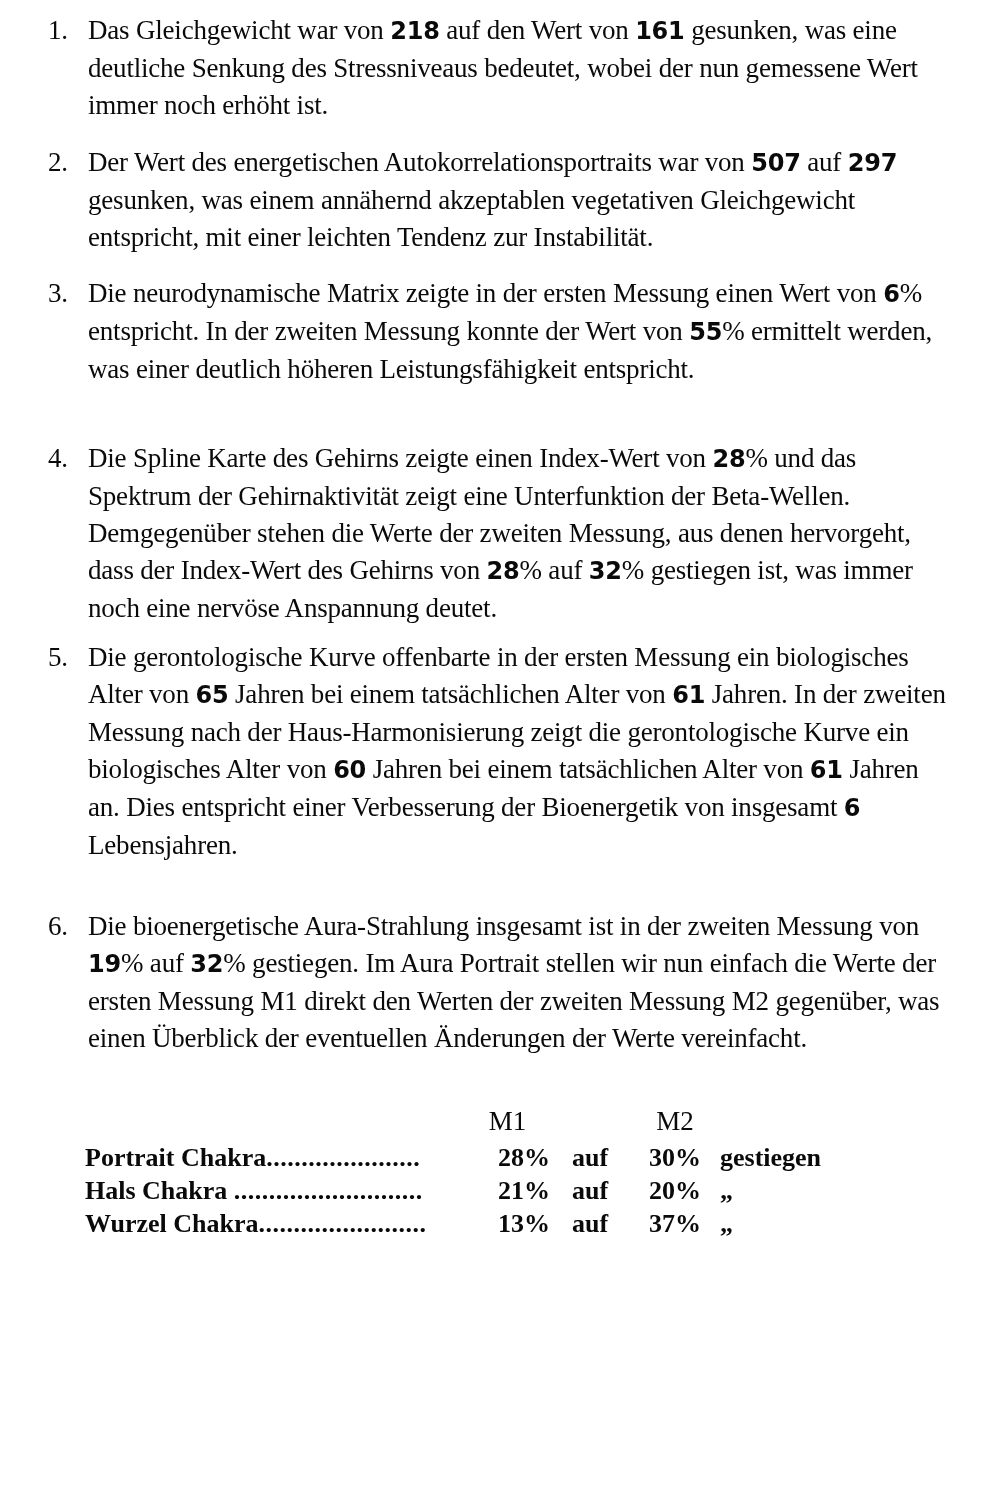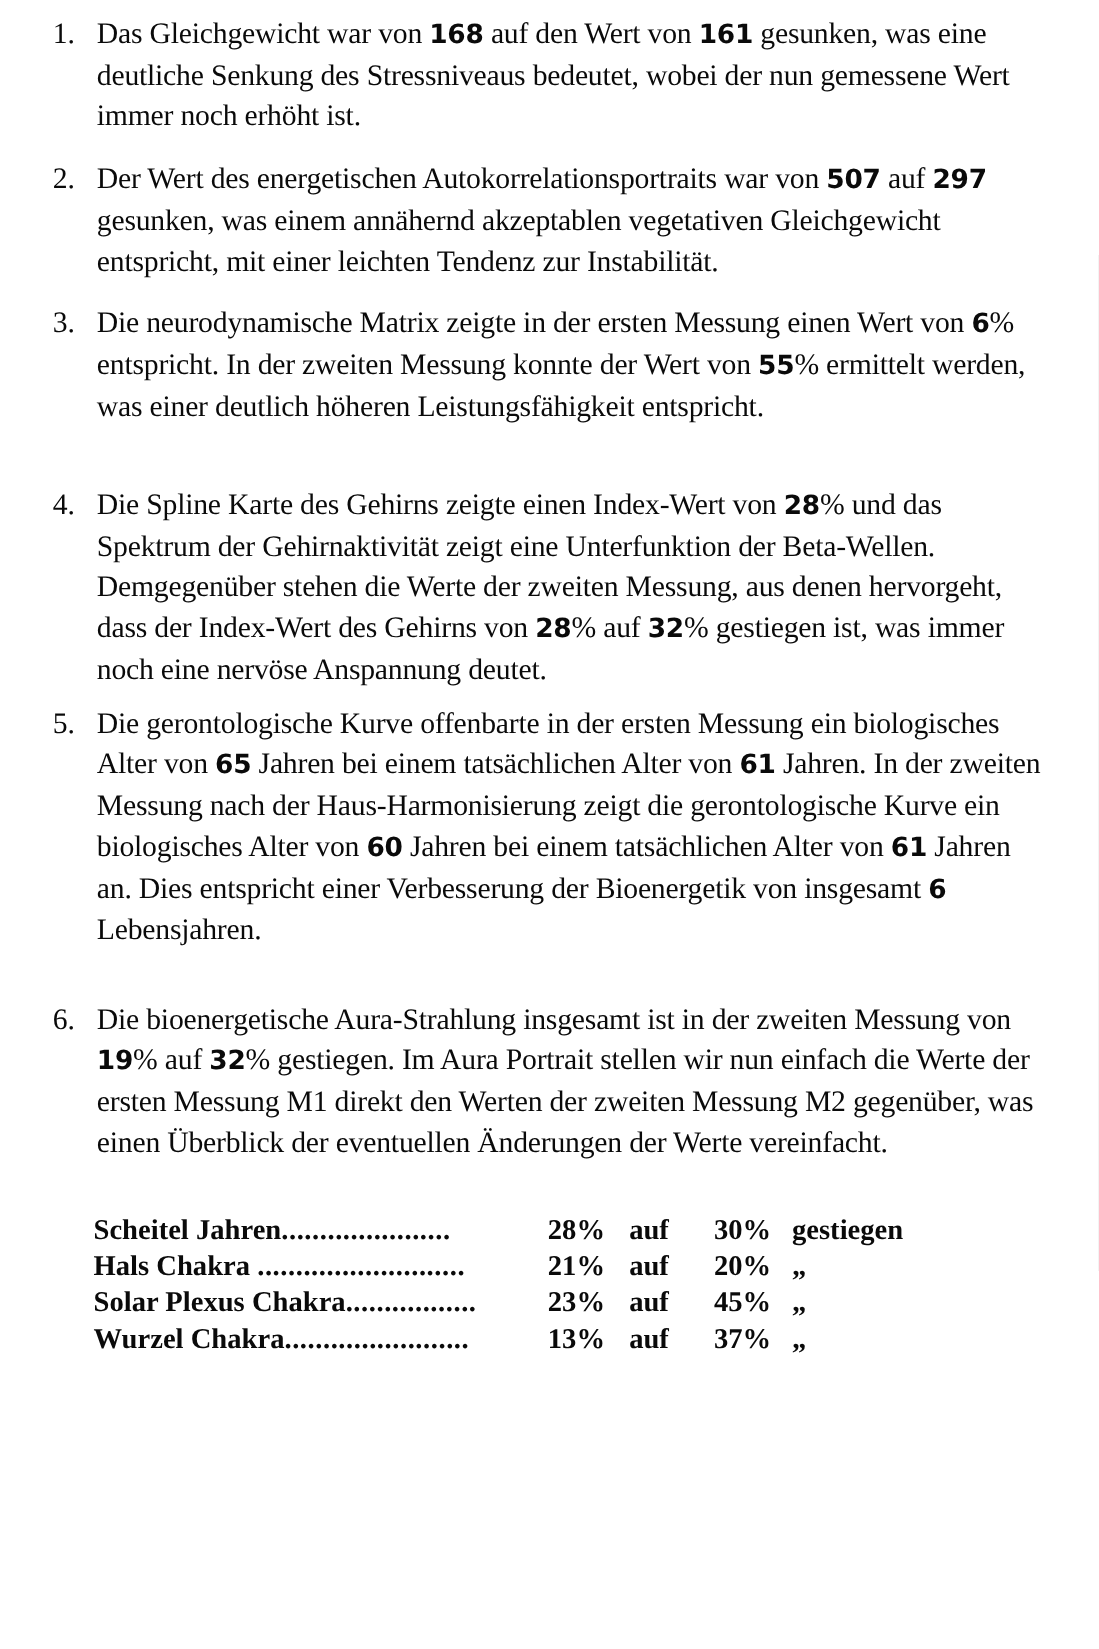--- a/index.html
+++ b/index.html
@@ -65,49 +65,49 @@
   .c-m2{width:90px;text-align:center;}
   .c-status{width:160px;}
   .dots{letter-spacing:0.5px;}
 </style>
 </head>
 <body>
 
 <div class="page">
 
   <div class="num-list">
-      <div class="list-item"><span class="item-num">1.</span><span><span>Das Gleichgewicht war von </span><span class="bnum">168</span><span> auf den Wert von </span><span class="bnum">161</span><span> gesunken, was eine deutliche Senkung des Stressniveaus bedeutet, wobei der nun gemessene Wert immer noch erhöht ist.</span></span></div>
+      <div class="list-item"><span class="item-num">1.</span><span><span>Das Gleichgewicht war von </span><span class="bnum">218</span><span> auf den Wert von </span><span class="bnum">161</span><span> gesunken, was eine deutliche Senkung des Stressniveaus bedeutet, wobei der nun gemessene Wert immer noch erhöht ist.</span></span></div>
       <div class="list-item"><span class="item-num">2.</span><span><span>Der Wert des energetischen Autokorrelationsportraits war von </span><span class="bnum">507</span><span> auf </span><span class="bnum">297</span><span> gesunken, was einem annähernd akzeptablen vegetativen Gleichgewicht entspricht, mit einer leichten Tendenz zur Instabilität.</span></span></div>
       <div class="list-item"><span class="item-num">3.</span><span><span>Die neurodynamische Matrix zeigte in der ersten Messung einen Wert von </span><span class="bnum">6</span><span>% entspricht. In der zweiten Messung konnte der Wert von </span><span class="bnum">55</span><span>% ermittelt werden, was einer deutlich höheren Leistungsfähigkeit entspricht.</span></span></div>
       <div class="list-item"><span class="item-num">4.</span><span><span>Die Spline Karte des Gehirns zeigte einen Index-Wert von </span><span class="bnum">28</span><span>% und das Spektrum der Gehirnaktivität zeigt eine Unterfunktion der Beta-Wellen. Demgegenüber stehen die Werte der zweiten Messung, aus denen hervorgeht, dass der Index-Wert des Gehirns von </span><span class="bnum">28</span><span>% auf </span><span class="bnum">32</span><span>% gestiegen ist, was immer noch eine nervöse Anspannung deutet.</span></span></div>
       <div class="list-item"><span class="item-num">5.</span><span><span>Die gerontologische Kurve offenbarte in der ersten Messung ein biologisches Alter von </span><span class="bnum">65</span><span> Jahren bei einem tatsächlichen Alter von </span><span class="bnum">61</span><span> Jahren. In der zweiten Messung nach der Haus-Harmonisierung zeigt die gerontologische Kurve ein biologisches Alter von </span><span class="bnum">60</span><span> Jahren bei einem tatsächlichen Alter von </span><span class="bnum">61</span><span> Jahren an. Dies entspricht einer Verbesserung der Bioenergetik von insgesamt </span><span class="bnum">6</span><span> Lebensjahren.</span></span></div>
       <div class="list-item"><span class="item-num">6.</span><span><span>Die bioenergetische Aura-Strahlung insgesamt ist in der zweiten Messung von </span><span class="bnum">19</span><span>% auf </span><span class="bnum">32</span><span>% gestiegen. Im Aura Portrait stellen wir nun einfach die Werte der ersten Messung M1 direkt den Werten der zweiten Messung M2 gegenüber, was einen Überblick der eventuellen Änderungen der Werte vereinfacht.</span></span></div>
     </div>
 
   <table class="chakra">
     <tbody>
+      <tr class="hdr">
+        <td class="c-label"></td>
+        <td class="c-m1" style="text-align:center">M1</td>
+        <td class="c-auf"></td>
+        <td class="c-m2">M2</td>
+        <td class="c-status"></td>
+      </tr>
     <tr>
-          <td class="c-label"><span>Scheitel Jahren</span><span class="dots">......................</span></td>
+          <td class="c-label"><span>Portrait Chakra</span><span class="dots">......................</span></td>
           <td class="c-m1">28%</td>
           <td class="c-auf">auf</td>
           <td class="c-m2">30%</td>
           <td class="c-status">gestiegen</td>
         </tr>
         <tr>
           <td class="c-label"><span>Hals Chakra </span><span class="dots">...........................</span></td>
           <td class="c-m1">21%</td>
           <td class="c-auf">auf</td>
           <td class="c-m2">20%</td>
-          <td class="c-status">„</td>
-        </tr>
-        <tr>
-          <td class="c-label"><span>Solar Plexus Chakra</span><span class="dots">.................</span></td>
-          <td class="c-m1">23%</td>
-          <td class="c-auf">auf</td>
-          <td class="c-m2">45%</td>
           <td class="c-status">„</td>
         </tr>
         <tr>
           <td class="c-label"><span>Wurzel Chakra</span><span class="dots">........................</span></td>
           <td class="c-m1">13%</td>
           <td class="c-auf">auf</td>
           <td class="c-m2">37%</td>
           <td class="c-status">„</td>
         </tr>
       </tbody>

